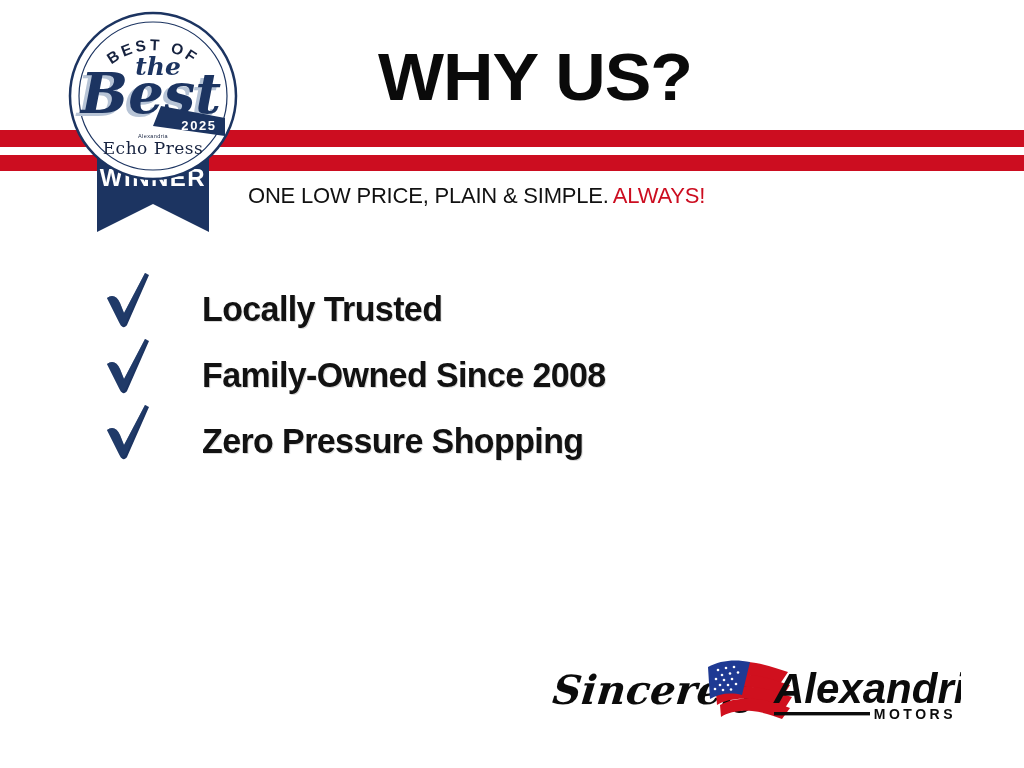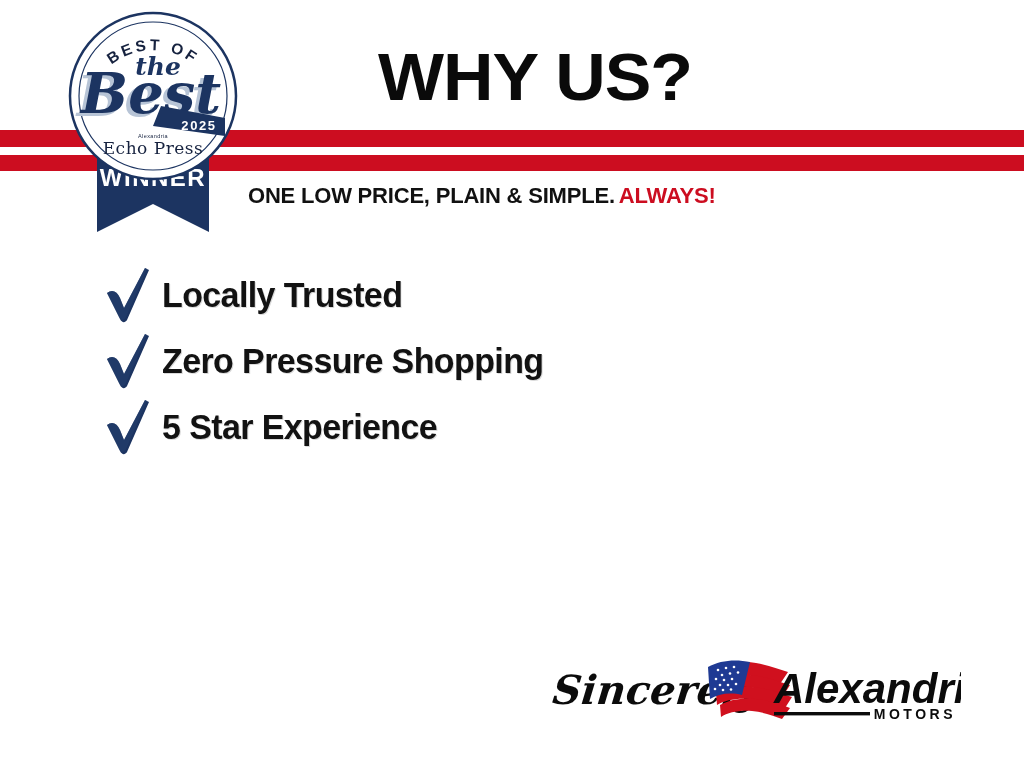--- a/index.html
+++ b/index.html
@@ -54,39 +54,40 @@
     transform-origin: center top;
     white-space: nowrap;
   }
 
   
   .subtitle {
     position: absolute;
     left: 248px;
     top: 183px;
     font-family: "Liberation Sans", sans-serif;
-    font-weight: 700;
+    font-weight: 400;
     font-size: 22px;
     letter-spacing: -0.2px;
     color: #111111;
     white-space: nowrap;
   }
   .subtitle .always { color: #cc0d20; margin-left: 4px; }
 
   
   .bullets {
     position: absolute;
     left: 104px;
     top: 262px;
     width: 900px;
   }
   .bullet-row {
     display: flex;
-    align-items: center;
+    align-items: flex-end;
     height: 66px;
+    gap: 40px;
   }
   .check {
     width: 58px;
     flex: 0 0 58px;
     display: flex;
     align-items: center;
     justify-content: flex-start;
   }
   .check svg { display: block; }
   .bullet-text {
@@ -177,42 +178,42 @@
   <div class="bullet-row">
     <span class="check">
       <svg width="50" height="56" viewBox="0 0 50 56">
           <path d="M3 26 C8 22 13 24 16 31 L20 41 L41 1 L45 3 L23 53 C21 56 18 56 16 52 Z" fill="#1c3461"></path>
           <path d="M3 26 C8 22 13 24 16 31 L20 41 L41 1 L43 2 L22 50 C20 54 17 54 15 50 Z" fill="#24406f" opacity="0.55"></path>
         </svg>
     </span>
     <span class="bullet-text">Locally Trusted</span>
   </div>
 
+  <div class="bullet-row">
+    <span class="check">
+      <svg width="50" height="56" viewBox="0 0 50 56">
+          <path d="M3 26 C8 22 13 24 16 31 L20 41 L41 1 L45 3 L23 53 C21 56 18 56 16 52 Z" fill="#1c3461"></path>
+          <path d="M3 26 C8 22 13 24 16 31 L20 41 L41 1 L43 2 L22 50 C20 54 17 54 15 50 Z" fill="#24406f" opacity="0.55"></path>
+        </svg>
+    </span>
+    <span class="bullet-text">Family-Owned Since 2008</span>
+  </div>
 
 
 
   <div class="bullet-row">
     <span class="check">
       <svg width="50" height="56" viewBox="0 0 50 56">
           <path d="M3 26 C8 22 13 24 16 31 L20 41 L41 1 L45 3 L23 53 C21 56 18 56 16 52 Z" fill="#1c3461"></path>
           <path d="M3 26 C8 22 13 24 16 31 L20 41 L41 1 L43 2 L22 50 C20 54 17 54 15 50 Z" fill="#24406f" opacity="0.55"></path>
         </svg>
     </span>
     <span class="bullet-text">Zero Pressure Shopping</span>
   </div>
 
-  <div class="bullet-row">
-    <span class="check">
-      <svg width="50" height="56" viewBox="0 0 50 56">
-          <path d="M3 26 C8 22 13 24 16 31 L20 41 L41 1 L45 3 L23 53 C21 56 18 56 16 52 Z" fill="#1c3461"></path>
-          <path d="M3 26 C8 22 13 24 16 31 L20 41 L41 1 L43 2 L22 50 C20 54 17 54 15 50 Z" fill="#24406f" opacity="0.55"></path>
-        </svg>
-    </span>
-    <span class="bullet-text">5 Star Experience</span>
-  </div>
 
 </div>
 
 <div class="sincerely">Sincerely,</div>
 
 <div class="logo">
   <svg width="255" height="78" viewBox="0 0 255 78" xmlns="http://www.w3.org/2000/svg">
 
     <g>
       <path d="M6,14 C18,7 34,5 50,8 C62,10 72,14 82,17 L74,29 C62,25 50,21 38,20 C26,19 14,21 6,26 Z" fill="#d0101e"></path>

